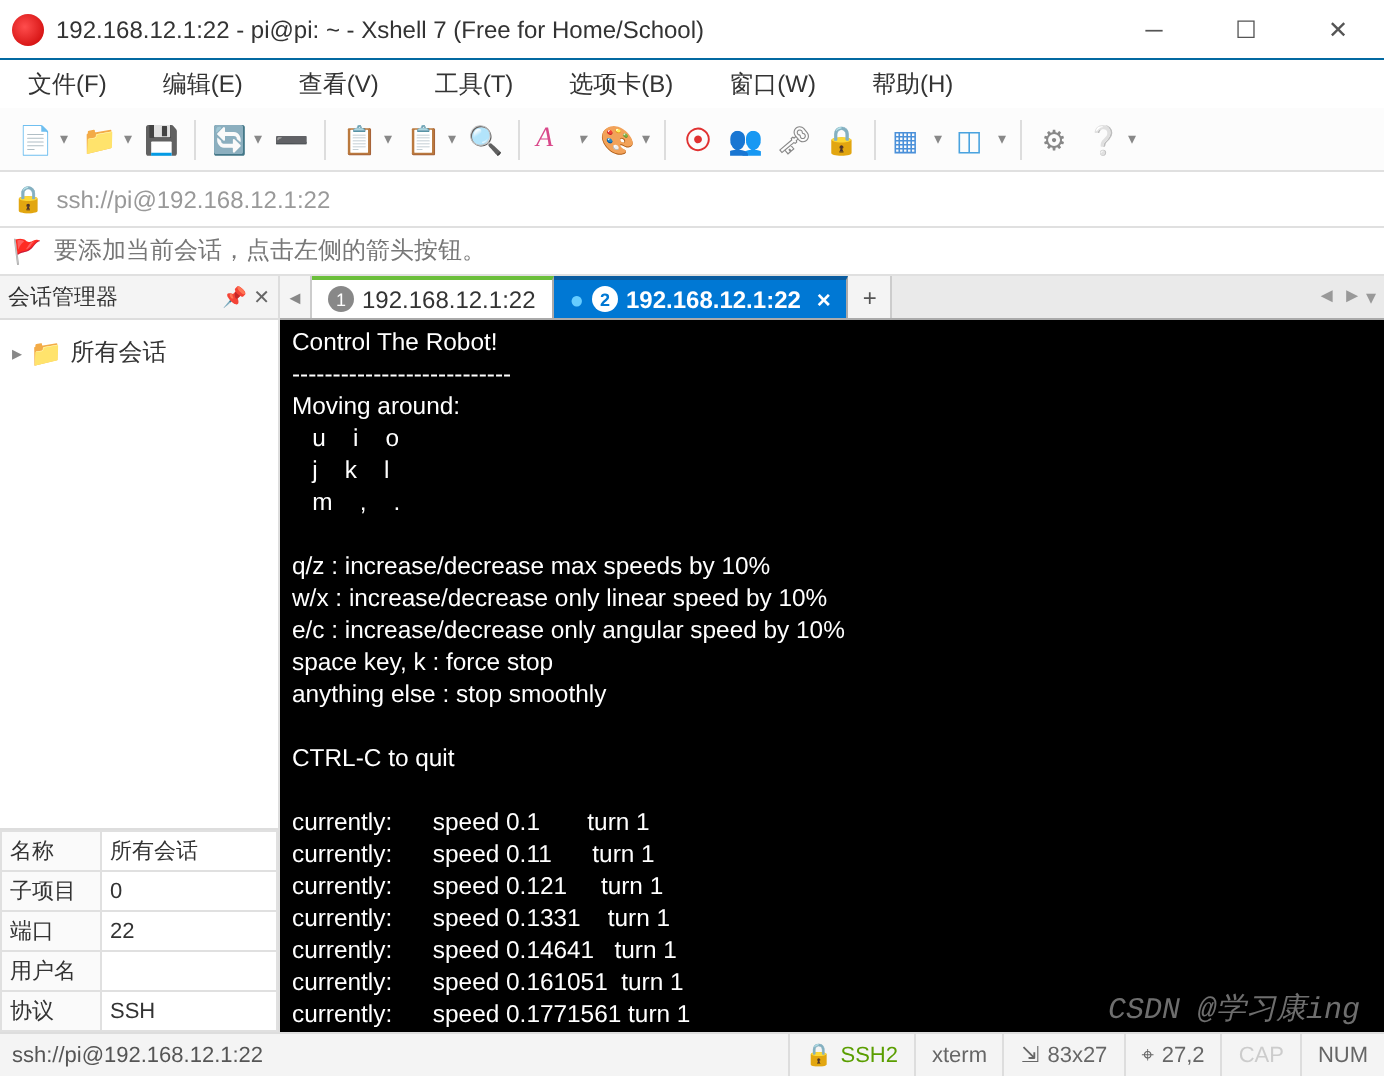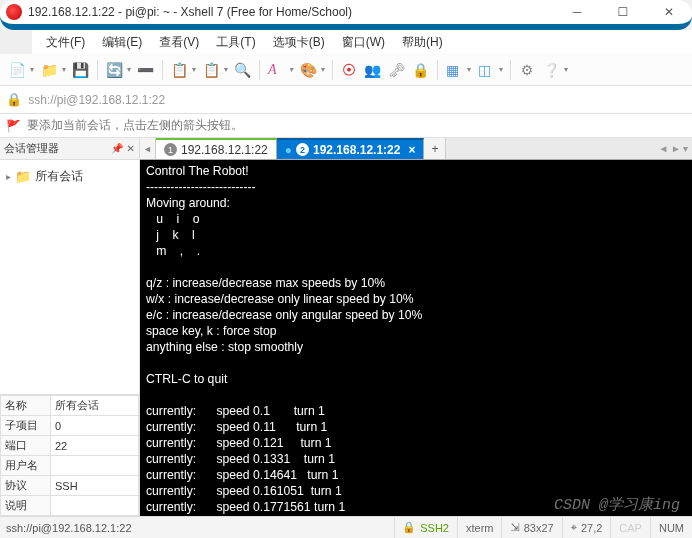--- a/index.html
+++ b/index.html
@@ -1,22 +1,22 @@
 <!DOCTYPE html>
 <html><head>
 <meta charset="utf-8">
 <style>
 * { margin:0; padding:0; box-sizing:border-box; font-family:"Microsoft YaHei","Segoe UI",Tahoma,sans-serif; }
 body { width:692px; height:538px; background:#f0f0f0; overflow:hidden; position:relative; font-size:12px; color:#333; }
-.titlebar { height:30px; background:#fff; display:flex; align-items:center; border-bottom:6px solid #0369a1;border-radius:14px; }
+.titlebar { height:30px; background:#fff; display:flex; align-items:center; border-bottom:1px solid #0369a1; }
 .titlebar .app-icon { width:16px; height:16px; margin:0 6px; background:radial-gradient(circle at 40% 40%,#ff4d4d,#c80000); border-radius:50%; }
 .titlebar .title { flex:1; font-size:12px; }
 .win-btns { display:flex; }
 .win-btn { width:46px; height:30px; display:flex; align-items:center; justify-content:center; color:#555; }
-.menubar { height:24px; background:#fff; display:flex; align-items:center; padding:0 6px; gap:1px;margin-left:32px; }
+.menubar { height:24px; background:#fff; display:flex; align-items:center; padding:0 6px; gap:12px; }
 .menubar span { padding:2px 8px; }
 .toolbar { height:32px; background:#fcfcfc; border-bottom:1px solid #e0e0e0; display:flex; align-items:center; padding:0 6px; gap:2px; }
 .tool { width:22px; height:22px; display:flex; align-items:center; justify-content:center; border-radius:2px; font-size:14px; }
 .tool.dd { width:30px; justify-content:flex-start; padding-left:3px; position:relative; }
 .tool.dd::after { content:"▾"; font-size:8px; position:absolute; right:2px; color:#888; }
 .sep { width:1px; height:20px; background:#ddd; margin:0 3px; }
 .addressbar { height:28px; background:#fff; border-bottom:1px solid #e0e0e0; display:flex; align-items:center; padding:0 6px; gap:6px; }
 .lock { color:#c97e00; font-size:13px; }
 .addr { color:#999; font-size:12px; }
 .infobar { height:24px; background:#fff; border-bottom:1px solid #e0e0e0; display:flex; align-items:center; padding:0 6px; gap:6px; }
@@ -142,24 +142,20 @@
               <td>22</td>
             </tr>
         <tr>
               <td>用户名</td>
               <td></td>
             </tr>
         <tr>
               <td>协议</td>
               <td>SSH</td>
             </tr>
-        <tr>
-              <td>说明</td>
-              <td></td>
-            </tr>
       </tbody>
         </table>
     </div>
   </div>
 
   <div class="content">
     <div class="tabs">
       <div class="tab-arrows-left">◄</div>
       <div class="tab inactive">
         <span class="num">1</span>

